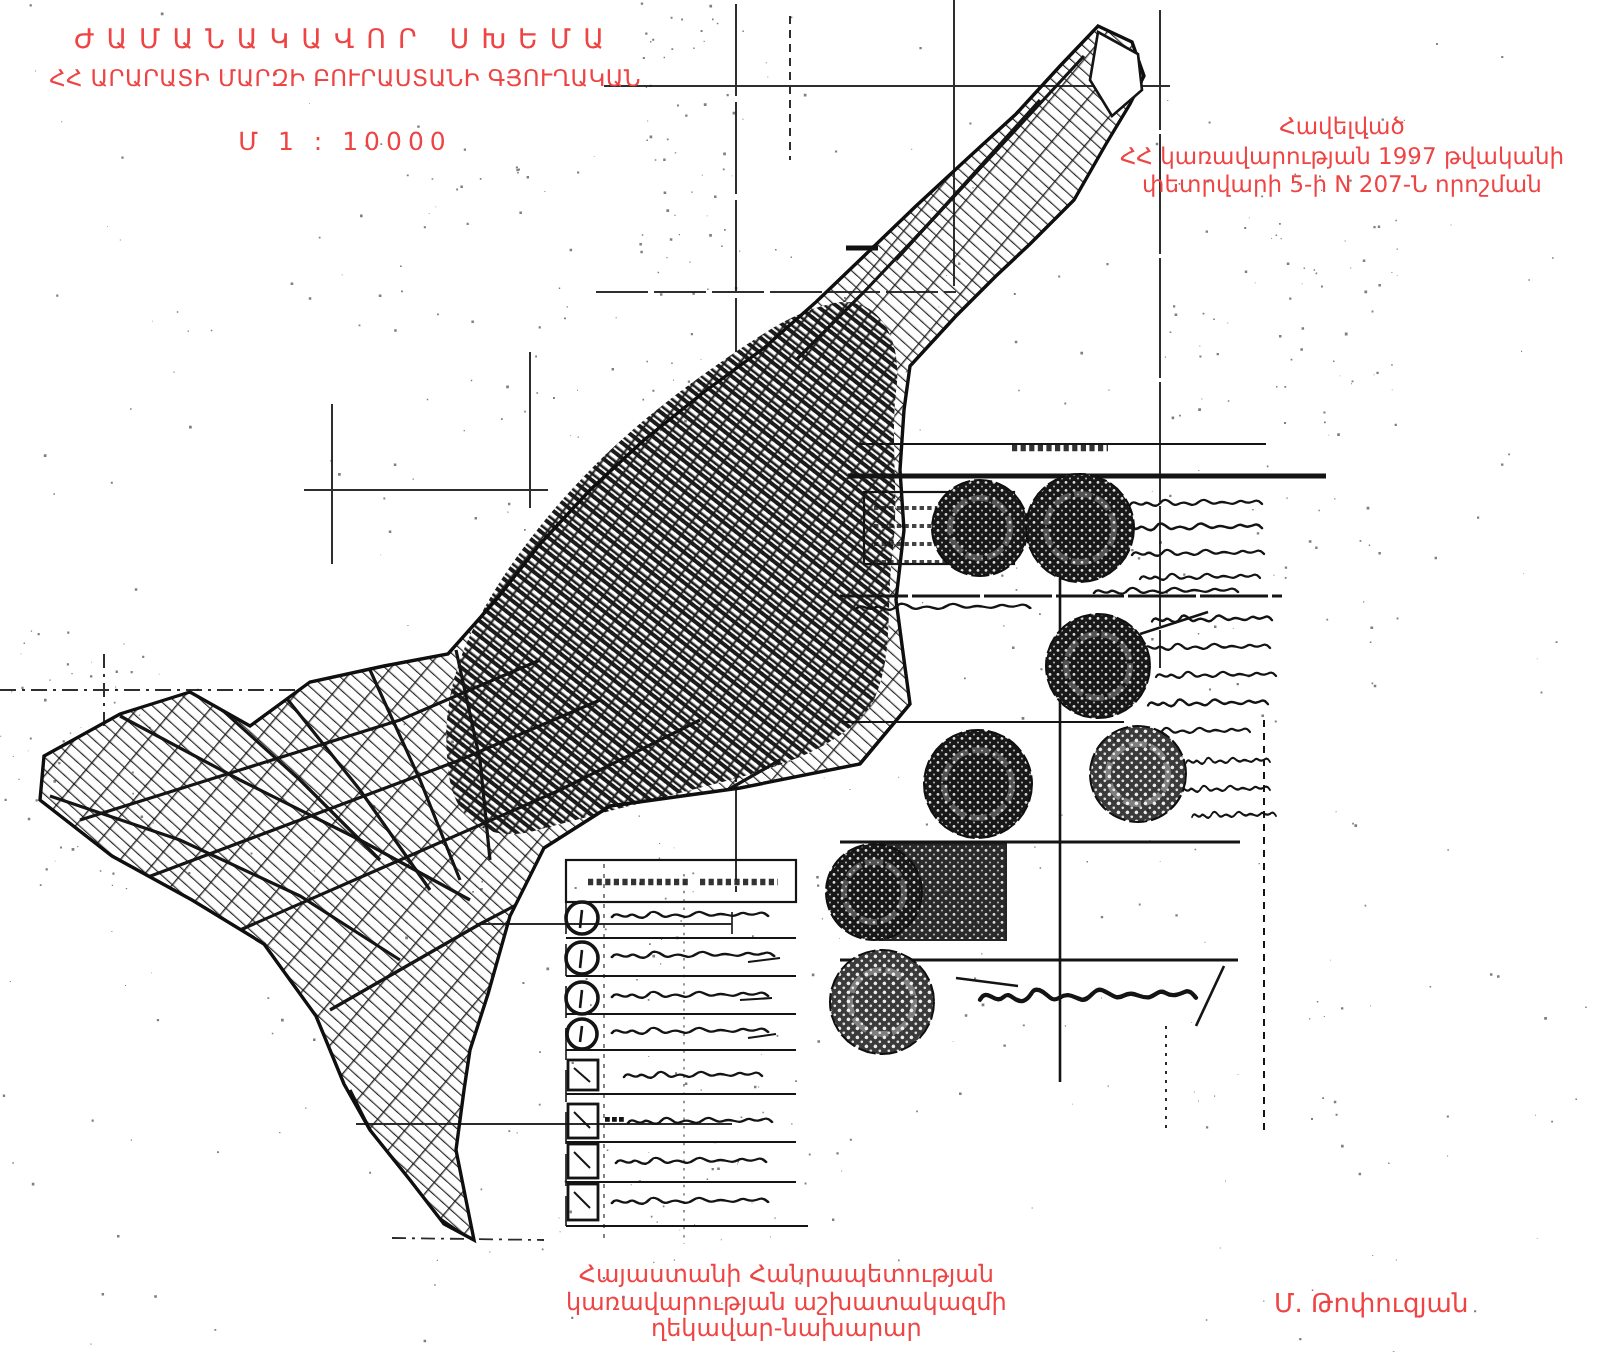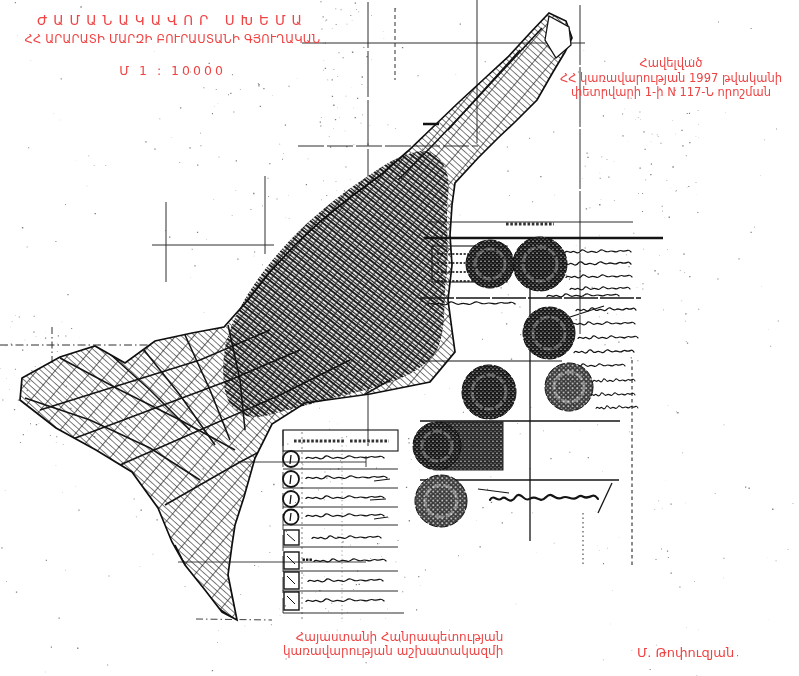--- a/index.html
+++ b/index.html
@@ -8,21 +8,21 @@
     overflow:hidden;font-family:"DejaVu Sans",sans-serif;color:#101010;
   }
   .canvas svg{position:absolute;left:0;top:0;}
   .txt{position:absolute;font-weight:normal;color:#ef4444;white-space:nowrap;}
   .title-block{left:0px;top:12px;width:345px;text-align:center;}
   .title-line1{font-size:13.5px;letter-spacing:6px;}
   .title-line2{font-size:11.5px;margin-top:4px;letter-spacing:.2px;}
   .title-line3{font-size:11.5px;margin-top:2px;letter-spacing:.4px;}
   .title-scale{font-size:12.5px;margin-top:17px;letter-spacing:3px;}
   .approval-block{left:545px;top:16px;width:252px;text-align:center;font-size:11.5px;line-height:14.5px;margin-top:40px;}
-  .footer-official{left:283px;top:631px;font-size:12px;line-height:13.5px;text-align:right;}
+  .footer-official{left:283px;top:631px;font-size:12px;line-height:13.5px;text-align:center;}
   .footer-signature{left:637px;top:645px;font-size:13px;}
   .hw{stroke:#141414;stroke-width:1.15;fill:none;stroke-linecap:round;}
   .tp{stroke:#101010;stroke-width:3.2;stroke-dasharray:2.6,1.7;opacity:.85;}
   .tp2{stroke:#151515;stroke-width:2;stroke-dasharray:2.2,1.6;opacity:.8;}
   .grid{stroke:#2e2e2e;stroke-width:1;}
   .rule{stroke:#141414;}
   .road{stroke:#151515;stroke-width:1.6;fill:none;}
 </style>
 </head>
 <body>
@@ -248,23 +248,24 @@
 
 <div class="txt title-block">
   <div class="title-line1">ԺԱՄԱՆԱԿԱՎՈՐ  ՍԽԵՄԱ</div>
   <div class="title-line2">ՀՀ ԱՐԱՐԱՏԻ ՄԱՐԶԻ ԲՈՒՐԱՍՏԱՆԻ ԳՅՈՒՂԱԿԱՆ</div>
   <div class="title-scale">Մ 1 : 10000</div>
 </div>
 
 <div class="txt approval-block">
   <div>Հավելված</div>
   <div>ՀՀ կառավարության 1997 թվականի</div>
-  <div>փետրվարի 1-ի N 117-Ն որոշման</div>
+  <div>փետրվարի 5-ի N 207-Ն որոշման</div>
 </div>
 
 <div class="txt footer-official">
   <div>Հայաստանի Հանրապետության</div>
   <div>կառավարության աշխատակազմի</div>
+  <div>ղեկավար-նախարար</div>
 </div>
 
 <div class="txt footer-signature">Մ. Թոփուզյան</div>
 
 </div>
 
 </body></html>

